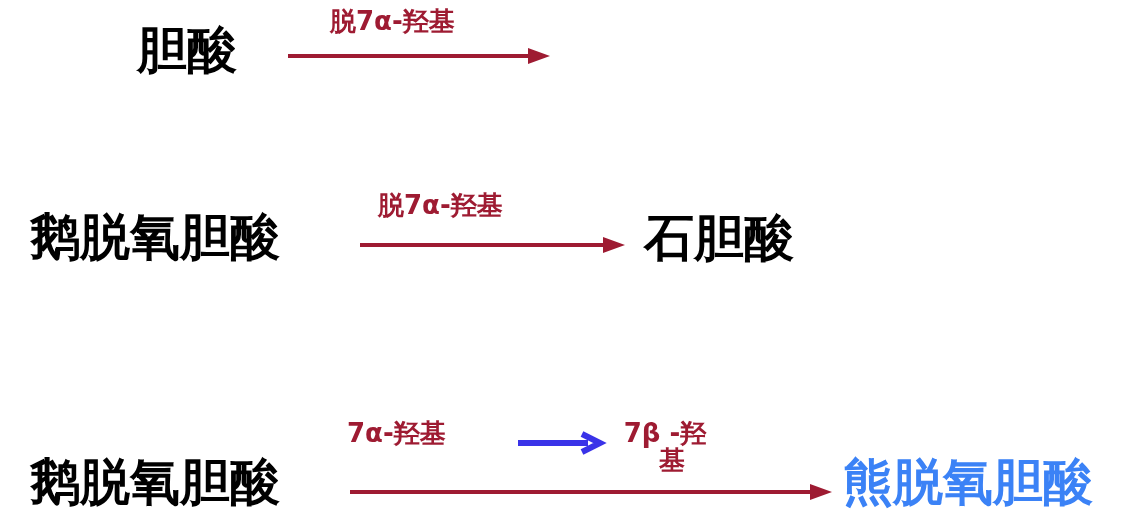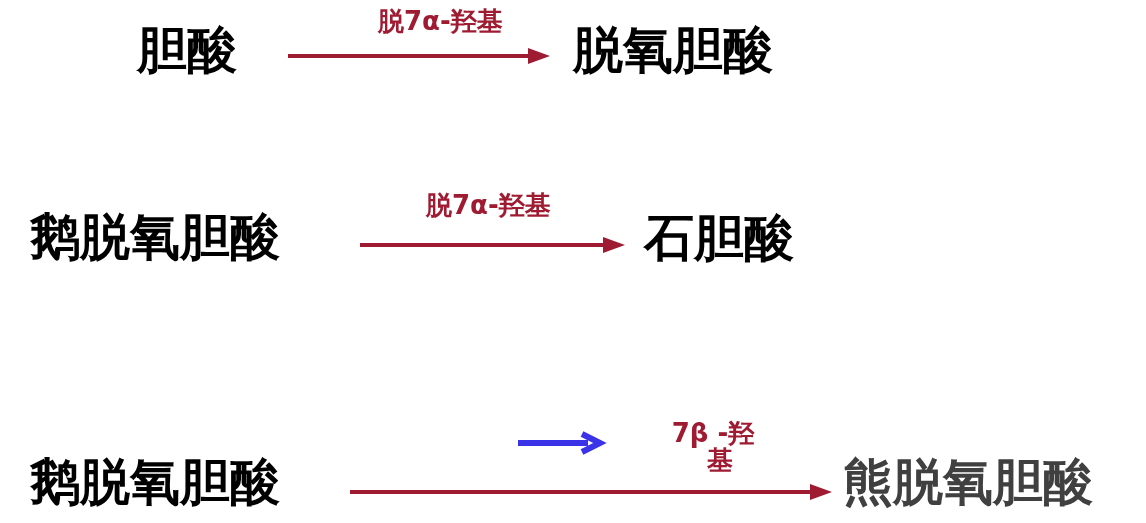--- a/index.html
+++ b/index.html
@@ -24,31 +24,30 @@
   
   .species {
     font-family: "DejaVu Sans", "Liberation Sans", sans-serif;
     font-weight: 700;
     font-size: 50px;
     line-height: 1;
     letter-spacing: 0px;
     white-space: nowrap;
     color: #000000;
   }
-  .species.blue { color: #404040; }
+  .species.blue { color: #3b82f6; }
 
   
   .cond {
     font-family: "DejaVu Sans", "Liberation Sans", sans-serif;
     font-weight: 700;
     font-size: 26px;
     line-height: 1.05;
     white-space: nowrap;
     color: #9e1b32;
-    margin-left: 48px;
   }
   .cond.two-line {
     white-space: normal;
     width: 118px;
     text-align: center;
   }
   .cond .l2 { display: block; padding-left: 14px; }
 
   
   .arrow-wrap { line-height: 0; }
@@ -65,39 +64,39 @@
 
   <div class="abs arrow-wrap" style="left:288px; top:45px;">
     <span>
       <svg width="262" height="22" viewBox="0 0 262 22" aria-hidden="true">
         <line x1="0" y1="11" x2="246" y2="11" stroke="#9e1b32" stroke-width="4"></line>
         <polygon points="240,3 262,11 240,19" fill="#9e1b32"></polygon>
       </svg>
     </span>
   </div>
 
-  <div class="abs species" style="left:573px; top:25px;">脱氧胆酸</div>
 
   <div class="abs species" style="left:30px; top:212px;">鹅脱氧胆酸</div>
 
   <div class="abs cond" style="left:378px; top:192px;">脱7α-羟基</div>
 
   <div class="abs arrow-wrap" style="left:360px; top:234px;">
     <span>
       <svg width="265" height="22" viewBox="0 0 265 22" aria-hidden="true">
         <line x1="0" y1="11" x2="249" y2="11" stroke="#9e1b32" stroke-width="4"></line>
         <polygon points="243,3 265,11 243,19" fill="#9e1b32"></polygon>
       </svg>
     </span>
   </div>
 
   <div class="abs species" style="left:644px; top:213px;text-align:center;">石胆酸</div>
 
   <div class="abs species" style="left:30px; top:457px;">鹅脱氧胆酸</div>
 
+  <div class="abs cond" style="left:347px; top:420px;">7α-羟基</div>
 
   <div class="abs arrow-wrap" style="left:518px; top:433px;">
     <span>
       <svg width="84" height="20" viewBox="0 0 84 20" aria-hidden="true">
         <line x1="0" y1="10" x2="70" y2="10" stroke="#3a33e8" stroke-width="6"></line>
         <polyline points="64,1 82,10 64,19" fill="none" stroke="#3a33e8" stroke-width="6" stroke-linecap="butt" stroke-linejoin="miter"></polyline>
       </svg>
     </span>
   </div>
 

